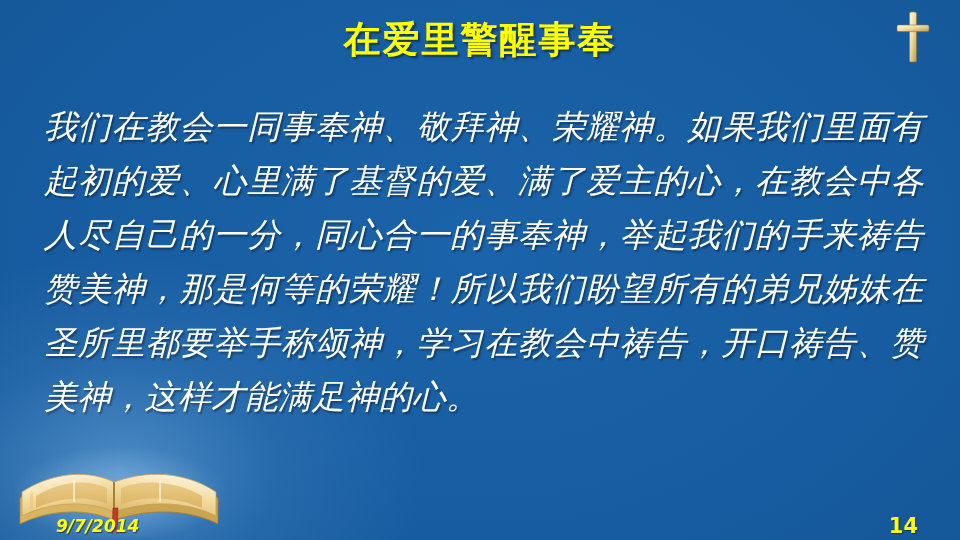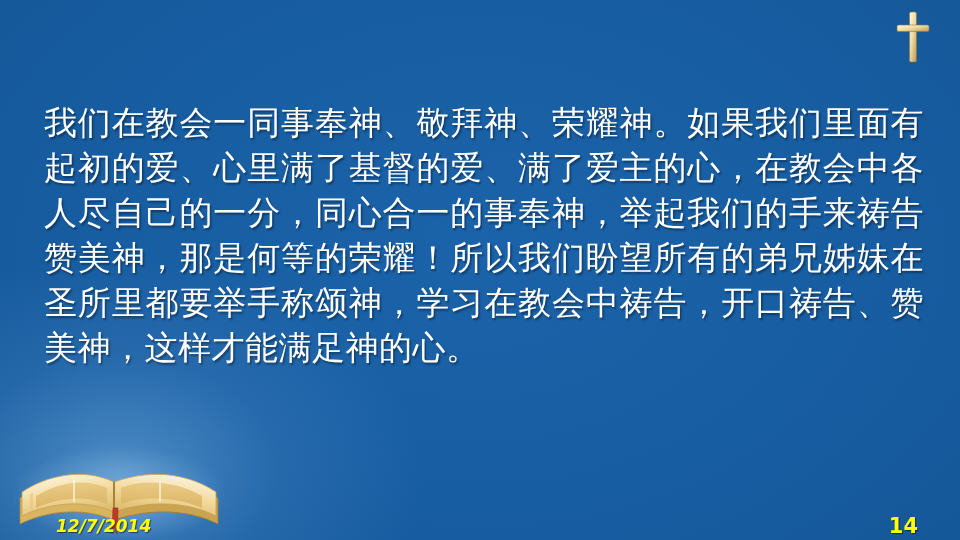--- a/index.html
+++ b/index.html
@@ -46,25 +46,26 @@
   }
 
   
   .body-text {
     position: absolute;
     top: 100px;
     left: 44px;
     width: 880px;
     color: #ffffff;
     font-size: 33px;
-    line-height: 45px;
+    line-height: 54px;
     letter-spacing: 0.5px;
     text-align: justify;
     text-justify: inter-character;
     text-shadow: 1.5px 1.5px 2px rgba(0,0,0,0.40);
+    font-style: italic;
   }
   .body-text p {
     margin: 0;
     text-align: justify;
     text-align-last: left;
   }
 
   
   .book {
     position: absolute;
@@ -125,20 +126,21 @@
           <stop offset="100%" stop-color="#b99a54"></stop>
         </linearGradient>
       </defs>
       <g fill="url(#goldCross2)" stroke="#8d7539" stroke-width="0.6">
         <rect x="19.5" y="4" width="7" height="50" rx="1.6"></rect>
         <rect x="7" y="17" width="32" height="6.6" rx="1.6"></rect>
       </g>
     </svg>
   </div>
 
+  <div class="title">在爱里警醒事奉</div>
 
   <div class="body-text">
     <p>我们在教会一同事奉神、敬拜神、荣耀神。如果我们里面有起初的爱、心里满了基督的爱、满了爱主的心，在教会中各人尽自己的一分，同心合一的事奉神，举起我们的手来祷告赞美神，那是何等的荣耀！所以我们盼望所有的弟兄姊妹在圣所里都要举手称颂神，学习在教会中祷告，开口祷告、赞美神，这样才能满足神的心。</p>
   </div>
 
   <div class="book">
     <svg width="210" height="96" viewBox="0 0 210 96" aria-hidden="true">
       <defs>
         <linearGradient id="pageL" x1="0" y1="0" x2="0.4" y2="1">
           <stop offset="0%" stop-color="#fffaf0"></stop>
@@ -177,16 +179,16 @@
 
       <path d="M60 38 L60 60" stroke="#fff6e0" stroke-width="1.6" opacity="0.85" fill="none"></path>
       <path d="M146 38 L146 60" stroke="#fff6e0" stroke-width="1.6" opacity="0.85" fill="none"></path>
 
       <path d="M100 40 L100 72" stroke="#a4823c" stroke-width="2" fill="none"></path>
 
       <path d="M99 66 L104 66 L103 92 L100.5 85 L98 92 Z" fill="#c0392b" stroke="#8e2a1e" stroke-width="0.6"></path>
     </svg>
   </div>
 
-  <div class="footer-date">12/7/2014</div>
+  <div class="footer-date">9/7/2014</div>
   <div class="footer-page">14</div>
 
 </div>
 
 </body></html>

